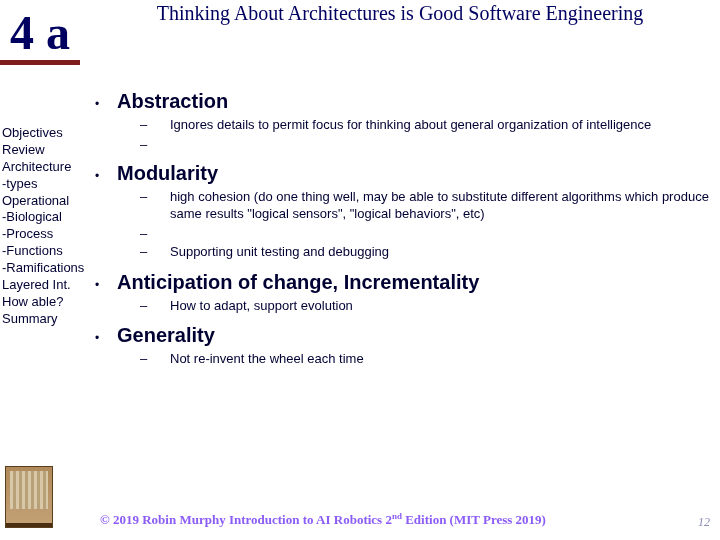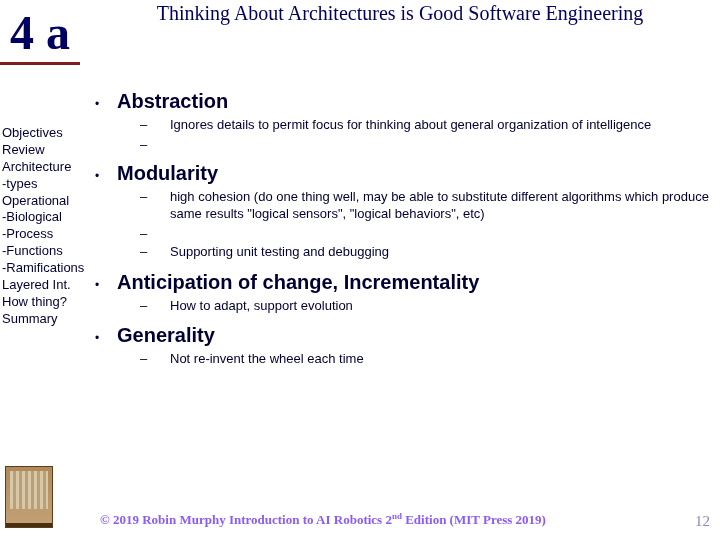--- a/index.html
+++ b/index.html
@@ -2,21 +2,21 @@
 <html><head>
 <meta charset="utf-8">
 <style>
   * { box-sizing: border-box; margin: 0; padding: 0; }
   html, body { width: 720px; height: 540px; overflow: hidden; font-family: Arial, Helvetica, sans-serif; background: #fff; color: #000033; }
   .slide { position: relative; width: 720px; height: 540px; }
   .badge {
     position: absolute; left: 0; top: 0; width: 80px; height: 65px;
     color: #000060; font-family: "Times New Roman", serif;
     font-size: 48px; font-weight: bold; text-align: center; line-height: 65px;
-    border-bottom: 3px solid #7f1d1d;
+    border-bottom: 5px solid #7f1d1d;
   }
   .title {
     position: absolute; left: 90px; top: 2px; width: 620px;
     color: #000060; font-family: "Times New Roman", serif;
     font-size: 20px; font-weight: normal; text-align: center; line-height: 1.15;
   }
   .sidebar {
     position: absolute; left: 2px; top: 125px; width: 80px;
     font-size: 13px; line-height: 1.3; color: #000033;
   }
@@ -34,21 +34,21 @@
   .lvl2 li { display: flex; align-items: baseline; margin-bottom: 3px; }
   .lvl2-bullet { width: 18px; flex-shrink: 0; }
   .lvl2-text { font-size: 13px; line-height: 1.3; margin-left: 12px; }
   .footer {
     position: absolute; left: 100px; bottom: 12px;
     font-family: Liberation Serif, serif; font-size: 13px; font-weight: bold; color: #8b5cf6;
   }
   .footer sup { font-size: 9px; }
   .pagenum {
     position: absolute; right: 10px; bottom: 10px;
-    font-family: "Times New Roman", serif; font-size: 15px; 
+    font-family: "Times New Roman", serif; font-size: 12px; font-style: italic;
     color: #8a8ab8;
   }
   .thumb {
     position: absolute; left: 5px; bottom: 12px; width: 48px; height: 62px;
     background: linear-gradient(#b08a5a, #c4a276);
     border: 1px solid #5a3e1e;
     box-shadow: 0 -4px 0 #4a2e12 inset;
   }
   .thumb::before {
     content: ""; position: absolute; left: 4px; top: 4px; right: 4px; height: 38px;
@@ -68,21 +68,21 @@
     <div>Objectives</div>
     <div>Review</div>
     <div>Architecture</div>
     <div>-types</div>
     <div>Operational</div>
     <div>-Biological</div>
     <div>-Process</div>
     <div>-Functions</div>
     <div>-Ramifications</div>
     <div>Layered Int.</div>
-    <div>How thing?</div>
+    <div>How able?</div>
     <div>Summary</div>
   </div>
 
   <div class="content">
     <ul>
       <li>
         <div class="lvl1-row">
           <span class="lvl1-bullet">•</span>
           <span class="lvl1-text">Abstraction</span>
         </div>

